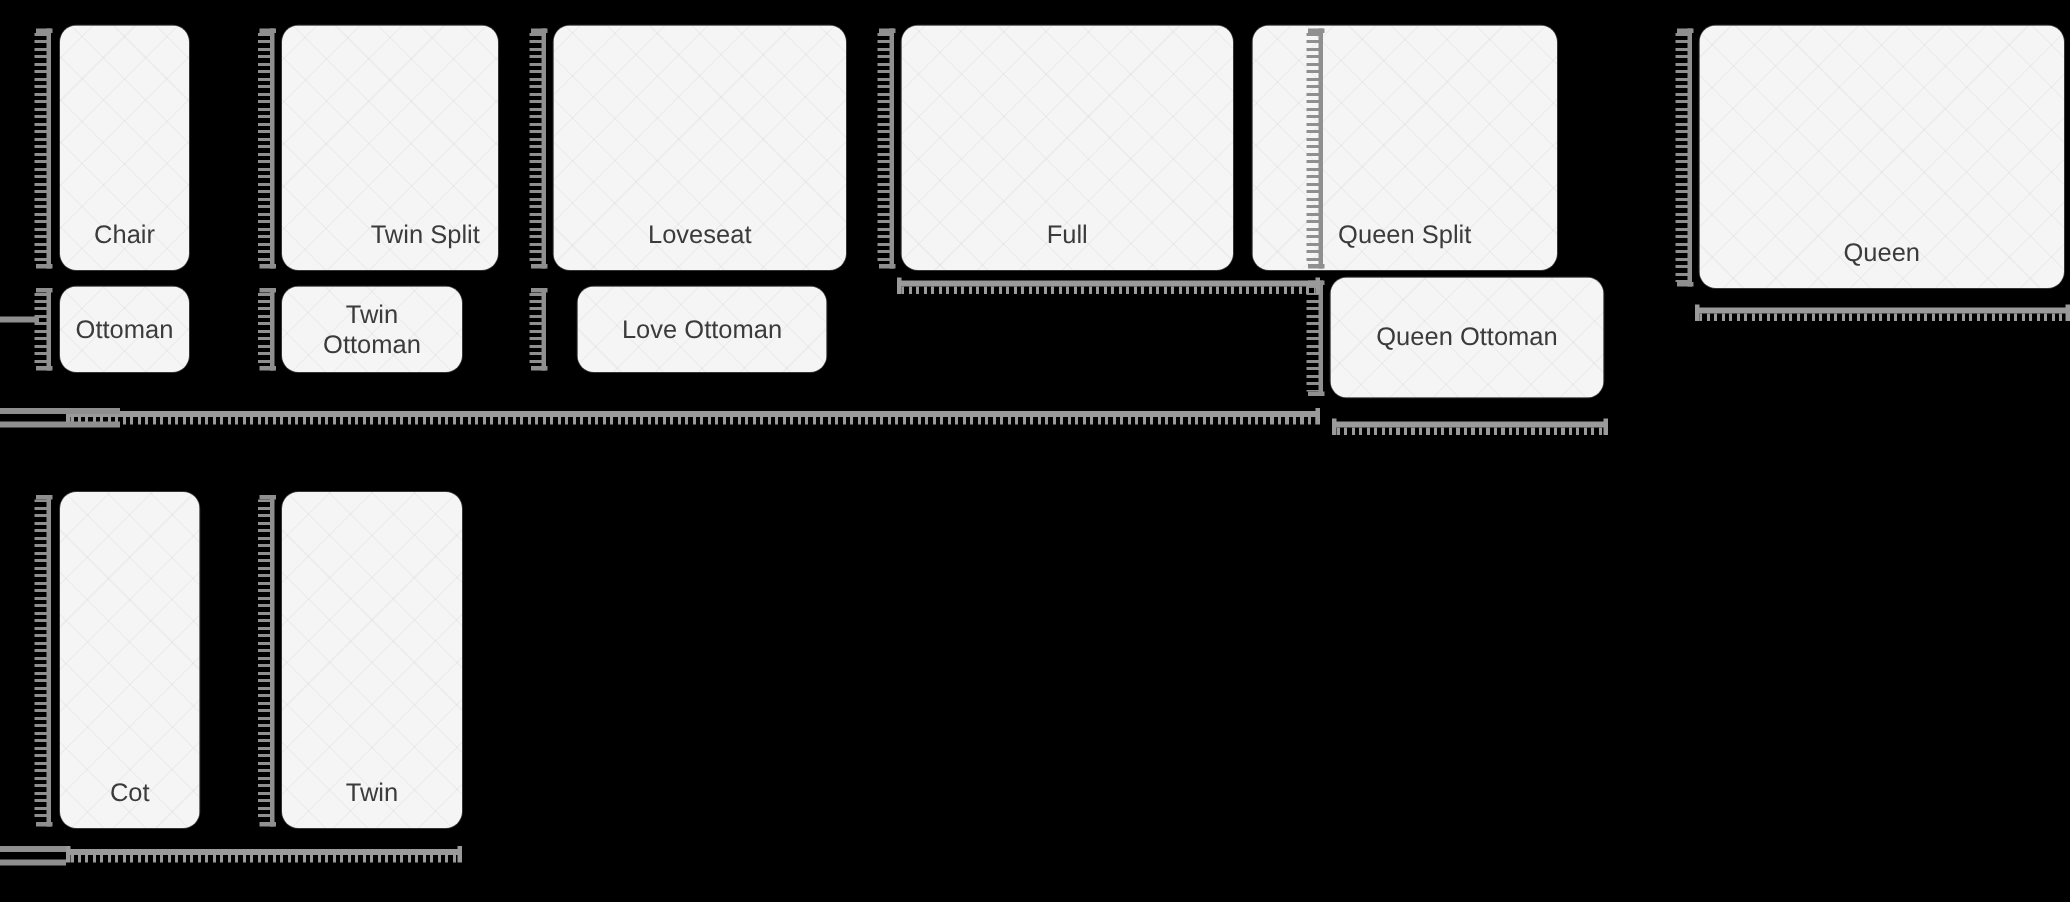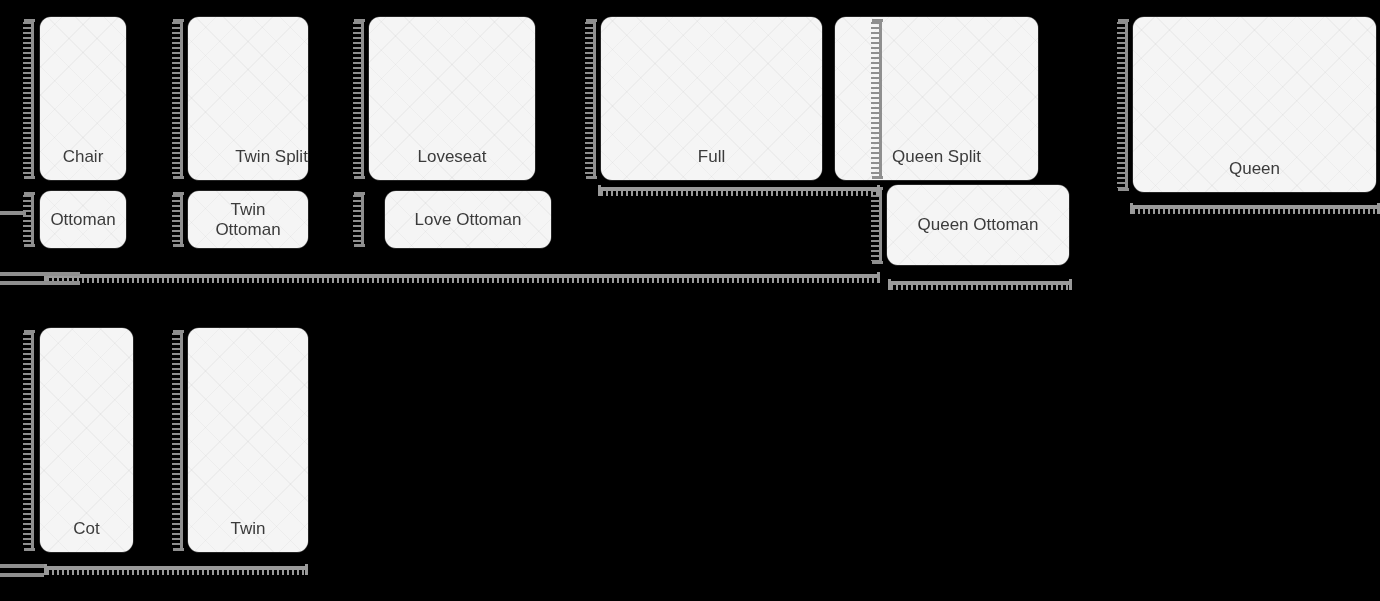--- a/index.html
+++ b/index.html
@@ -142,24 +142,24 @@
     background: #8f8f8f;
   }
 </style>
 </head>
 <body>
 
 <div id="stage">
     <div class="card" style="left: 40px; top: 17px; width: 86px; height: 163px;">
       <span class="label">Chair</span>
     </div>
-    <div class="card" style="left: 188px; top: 17px; width: 120px; height: 163px; padding-left: 47px;">
+    <div class="card" style="left: 188px; top: 17px; width: 144px; height: 163px; padding-left: 47px;">
       <span class="label">Twin Split</span>
     </div>
-    <div class="card" style="left: 369px; top: 17px; width: 166px; height: 163px; text-align: center;">
+    <div class="card" style="left: 369px; top: 17px; width: 195px; height: 163px; text-align: center;">
       <span class="label">Loveseat</span>
     </div>
     <div class="card" style="left: 601px; top: 17px; width: 221px; height: 163px;">
       <span class="label">Full</span>
     </div>
     <div class="card" style="left: 835px; top: 17px; width: 203px; height: 163px; justify-content: center;">
       <span class="label">Queen Split</span>
     </div>
     <div class="card" style="left: 1133px; top: 17px; width: 243px; height: 175px; justify-content: flex-end;">
       <span class="label">Queen</span>

